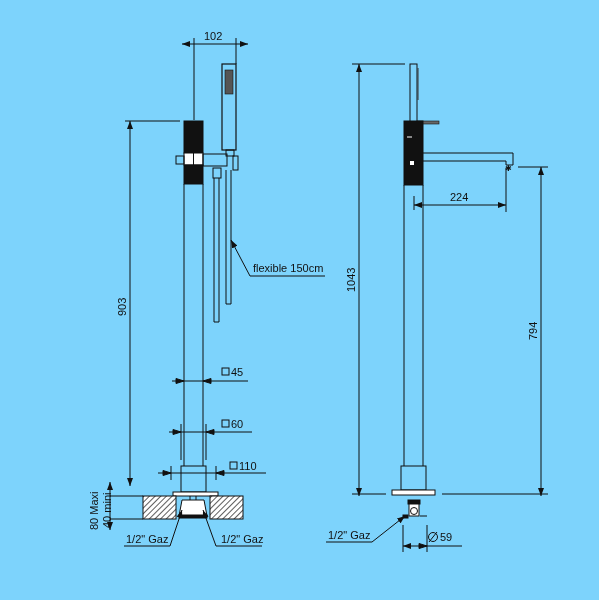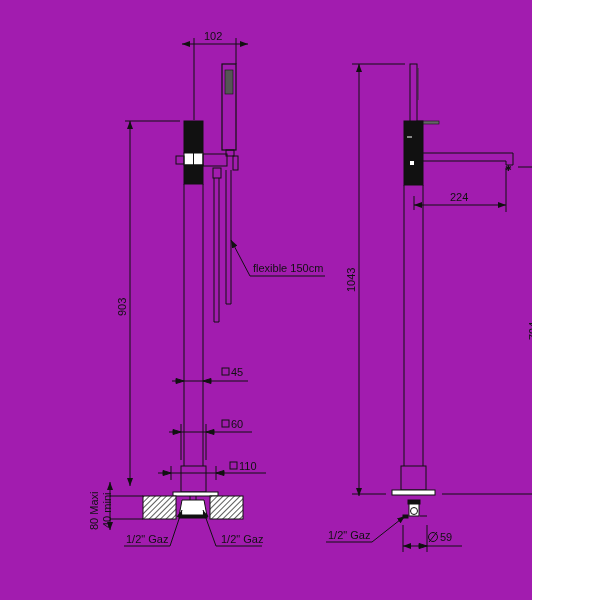--- a/index.html
+++ b/index.html
@@ -1,16 +1,16 @@
 <!DOCTYPE html>
 <html><head>
 <meta charset="utf-8">
 <style>
   html, body { margin: 0; padding: 0; background: #ffffff; }
-  #canvas { position: relative; width: 532px; height: 600px; background: #a21caf; overflow: hidden; }
+  #canvas { position: relative; width: 591px; height: 600px; background: #7dd3fc; overflow: hidden; padding-left: 8px; }
   svg { position: absolute; left: 0; top: 0; }
   .lbl { font-family: "Liberation Sans", sans-serif; font-size: 11px; fill: #111; }
   .ln { stroke: #111; stroke-width: 1; fill: none; }
   .thick { stroke: #111; stroke-width: 1.2; fill: none; }
   .solid { fill: #111; stroke: #111; }
 </style>
 </head>
 <body>
 
 <div id="canvas">

